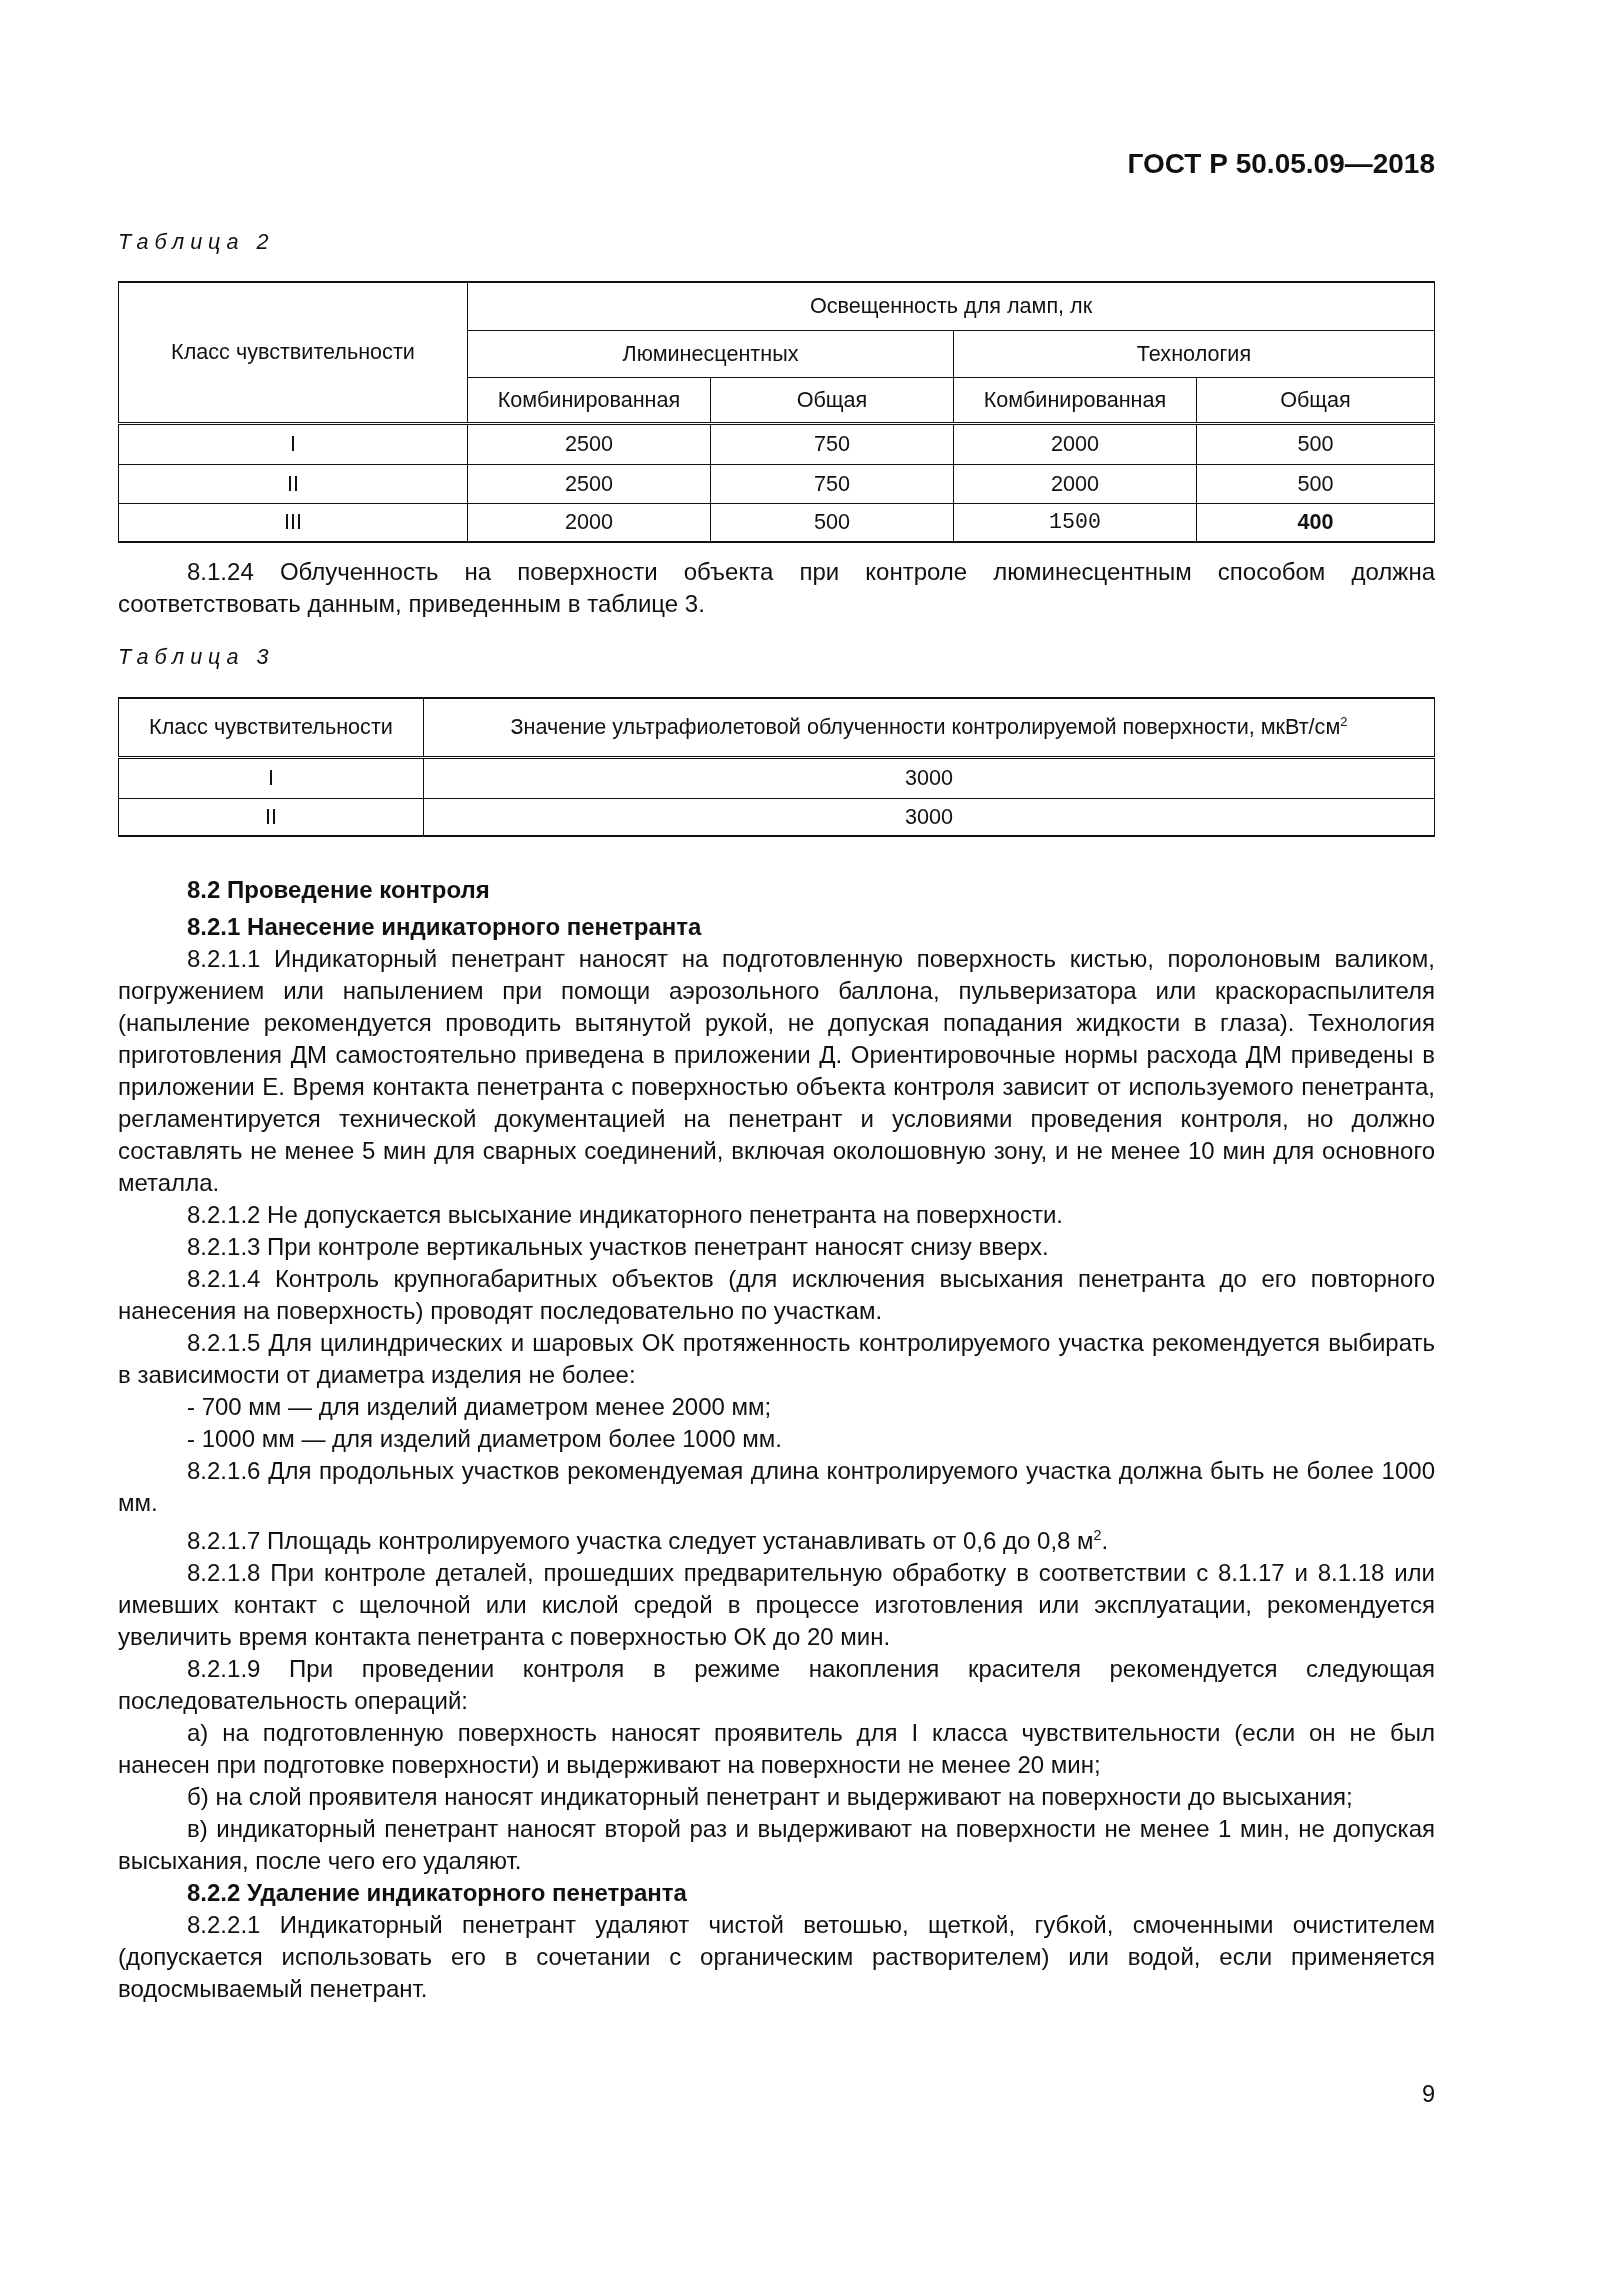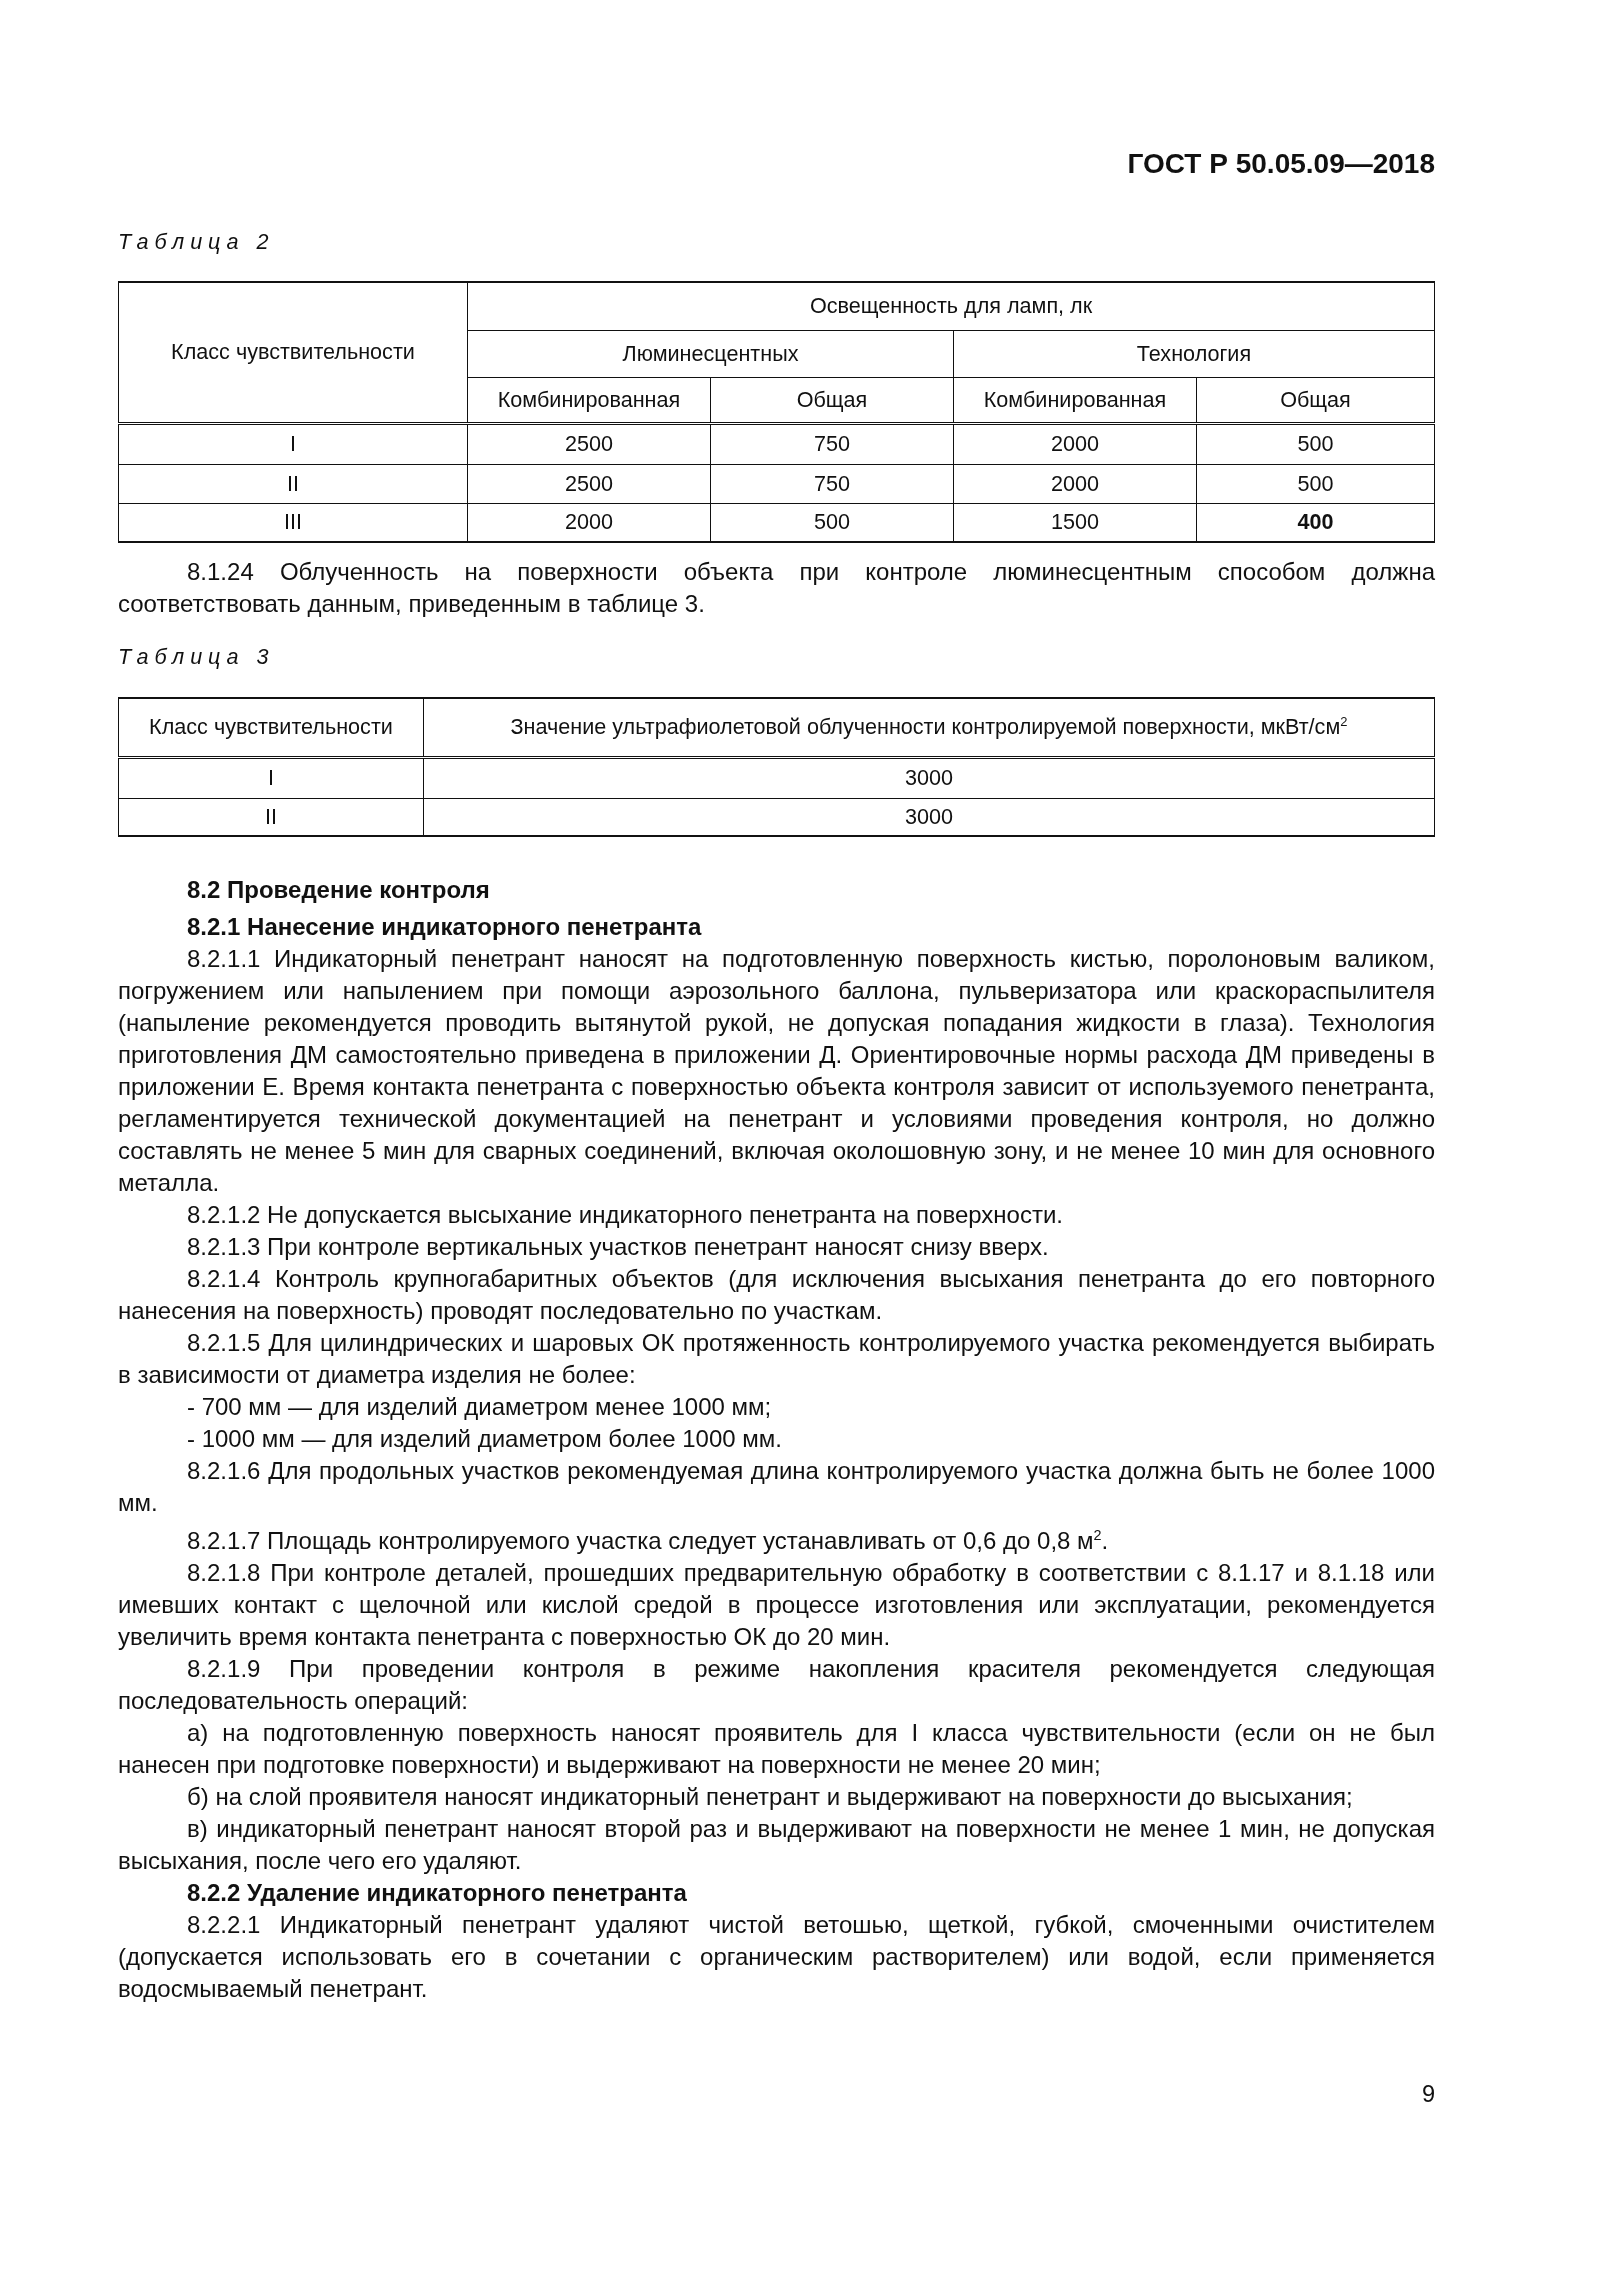--- a/index.html
+++ b/index.html
@@ -51,21 +51,21 @@
     <td>II</td>
     <td>2500</td>
     <td>750</td>
     <td>2000</td>
     <td>500</td>
   </tr>
   <tr style="height:39px;">
     <td style="border-bottom:2.6px solid #111;">III</td>
     <td style="border-bottom:2.6px solid #111;">2000</td>
     <td style="border-bottom:2.6px solid #111;">500</td>
-    <td style="border-bottom:2.6px solid #111;">1500</td>
+    <td style="border-bottom:2.6px solid #111;font-family:Liberation Mono, monospace;">1500</td>
     <td style="border-bottom:2.6px solid #111;font-weight:bold;">400</td>
   </tr>
 </tbody>
   </table>
 
 <div class="body-wrap" style="top:556px;">
   <p class="p ind">8.1.24 Облученность на поверхности объекта при контроле люминесцентным способом должна соответствовать данным, приведенным в таблице 3.</p>
 </div>
 
 <div class="abs cap" style="top:644px;">Таблица 3</div>
@@ -88,21 +88,21 @@
   </table>
 
 <div class="body-wrap" style="top:874px;">
   <p class="p ind b" style="margin-bottom:5.2px;">8.2 Проведение контроля</p>
   <p class="p ind b">8.2.1 Нанесение индикаторного пенетранта</p>
   <p class="p ind">8.2.1.1 Индикаторный пенетрант наносят на подготовленную поверхность кистью, поролоновым валиком, погружением или напылением при помощи аэрозольного баллона, пульверизатора или краскораспылителя (напыление рекомендуется проводить вытянутой рукой, не допуская попадания жидкости в глаза). Технология приготовления ДМ самостоятельно приведена в приложении Д. Ориентировочные нормы расхода ДМ приведены в приложении Е. Время контакта пенетранта с поверхностью объекта контроля зависит от используемого пенетранта, регламентируется технической документацией на пенетрант и условиями проведения контроля, но должно составлять не менее 5 мин для сварных соединений, включая околошовную зону, и не менее 10 мин для основного металла.</p>
   <p class="p ind">8.2.1.2 Не допускается высыхание индикаторного пенетранта на поверхности.</p>
   <p class="p ind">8.2.1.3 При контроле вертикальных участков пенетрант наносят снизу вверх.</p>
   <p class="p ind">8.2.1.4 Контроль крупногабаритных объектов (для исключения высыхания пенетранта до его повторного нанесения на поверхность) проводят последовательно по участкам.</p>
   <p class="p ind">8.2.1.5 Для цилиндрических и шаровых ОК протяженность контролируемого участка рекомендуется выбирать в зависимости от диаметра изделия не более:</p>
-  <p class="p ind">- 700 мм — для изделий диаметром менее 1000 мм;</p>
+  <p class="p ind">- 700 мм — для изделий диаметром менее 2000 мм;</p>
   <p class="p ind">- 1000 мм — для изделий диаметром более 1000 мм.</p>
   <p class="p ind">8.2.1.6 Для продольных участков рекомендуемая длина контролируемого участка должна быть не более 1000 мм.</p>
   <p class="p ind"><span>8.2.1.7 Площадь контролируемого участка следует устанавливать от 0,6 до 0,8 м</span><sup>2</sup><span>.</span></p>
   <p class="p ind">8.2.1.8 При контроле деталей, прошедших предварительную обработку в соответствии с 8.1.17 и 8.1.18 или имевших контакт с щелочной или кислой средой в процессе изготовления или эксплуатации, рекомендуется увеличить время контакта пенетранта с поверхностью ОК до 20 мин.</p>
   <p class="p ind">8.2.1.9 При проведении контроля в режиме накопления красителя рекомендуется следующая последовательность операций:</p>
   <p class="p ind">а) на подготовленную поверхность наносят проявитель для I класса чувствительности (если он не был нанесен при подготовке поверхности) и выдерживают на поверхности не менее 20 мин;</p>
   <p class="p ind">б) на слой проявителя наносят индикаторный пенетрант и выдерживают на поверхности до высыхания;</p>
   <p class="p ind">в) индикаторный пенетрант наносят второй раз и выдерживают на поверхности не менее 1 мин, не допуская высыхания, после чего его удаляют.</p>
   <p class="p ind b">8.2.2 Удаление индикаторного пенетранта</p>
   <p class="p ind">8.2.2.1 Индикаторный пенетрант удаляют чистой ветошью, щеткой, губкой, смоченными очистителем (допускается использовать его в сочетании с органическим растворителем) или водой, если применяется водосмываемый пенетрант.</p>

